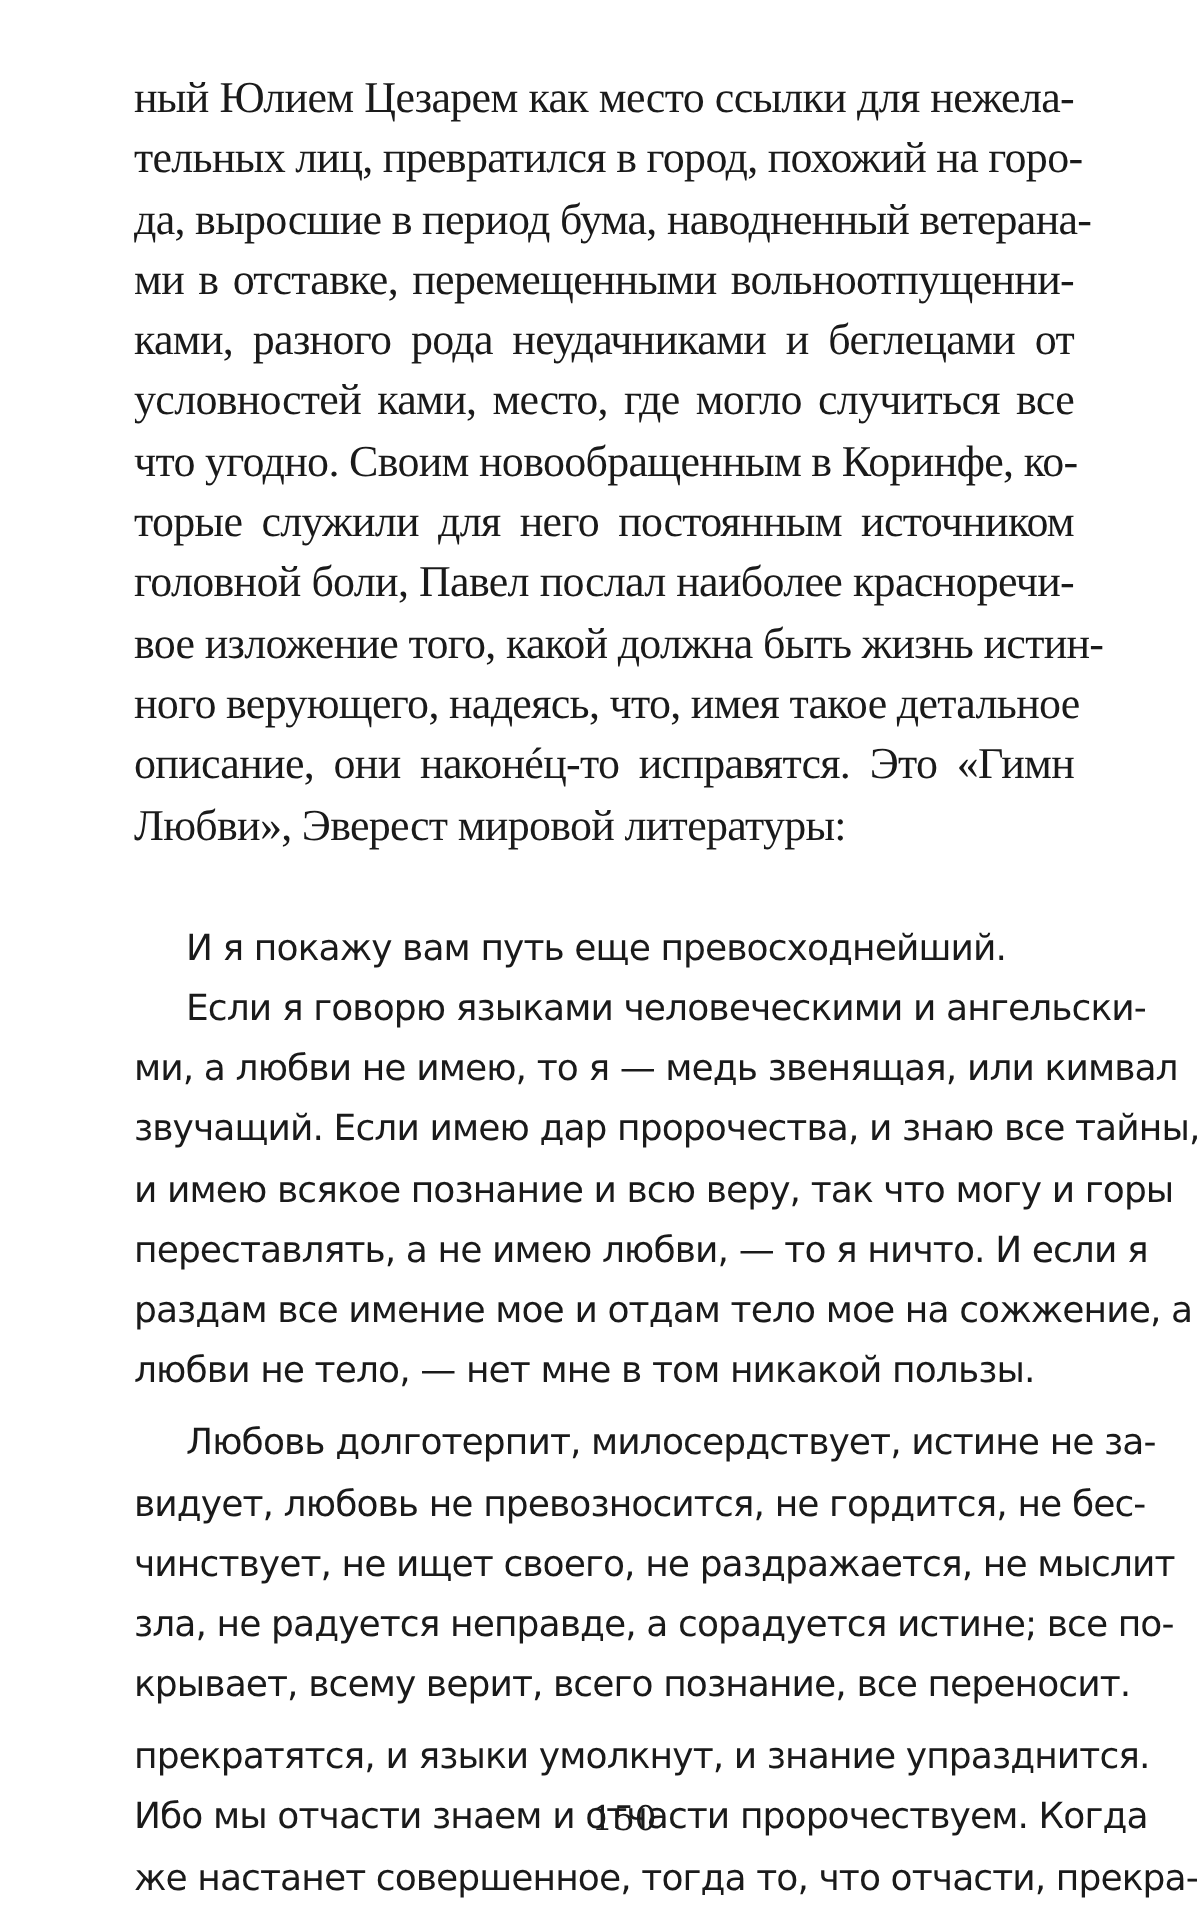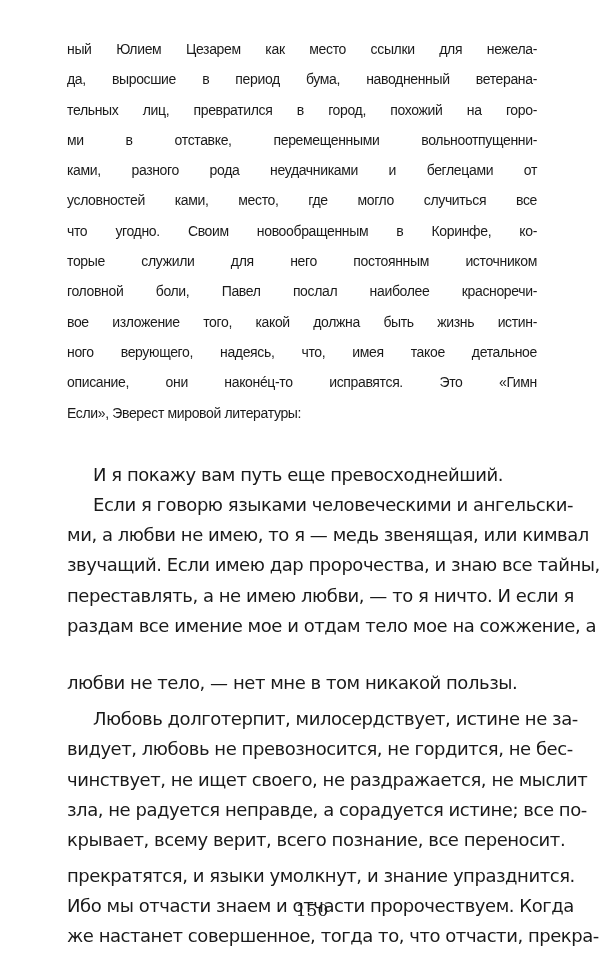--- a/index.html
+++ b/index.html
@@ -14,22 +14,22 @@
       overflow: hidden;
       color: #1a1a1a;
     }
     .page {
       position: absolute;
       left: 67px;
       top: 34px;
       width: 470px;
     }
     .prose .line {
-      font-family: Liberation Sans, sans-serif;
-      font-size: 14px;
+      font-family: Liberation Serif, serif;
+      font-size: 22px;
       line-height: 30.3px;
       height: 30.3px;
       white-space: nowrap;
       text-align: justify;
       text-align-last: justify;
       letter-spacing: -0.35px;
     }
     .prose .line.last {
       text-align-last: left;
     }
@@ -45,21 +45,20 @@
       text-align: justify;
       text-align-last: justify;
       letter-spacing: -0.45px;
       font-weight: 500;
     }
     .quote .line.indent {
       padding-left: 26px;
     }
     .quote .line.last {
       text-align-last: left;
-      margin-top: 27px;
     }
     .quote .para-gap {
       height: 6px;
     }
     .page-number {
       position: absolute;
       left: 12px;
       width: 600px;
       top: 900px;
       text-align: center;
@@ -67,42 +66,43 @@
       font-size: 17px;
       color: #1a1a1a;
     }
   </style>
 </head>
 <body>
 
 <div class="page">
   <div class="prose">
     <div class="line">ный Юлием Цезарем как место ссылки для нежела-</div>
+    <div class="line">тельных лиц, превратился в город, похожий на горо-</div>
     <div class="line">да, выросшие в период бума, наводненный ветерана-</div>
-    <div class="line">тельных лиц, превратился в город, похожий на горо-</div>
     <div class="line">ми в отставке, перемещенными вольноотпущенни-</div>
     <div class="line">ками, разного рода неудачниками и беглецами от</div>
     <div class="line">условностей ками, место, где могло случиться все</div>
     <div class="line">что угодно. Своим новообращенным в Коринфе, ко-</div>
     <div class="line">торые служили для него постоянным источником</div>
     <div class="line">головной боли, Павел послал наиболее красноречи-</div>
     <div class="line">вое изложение того, какой должна быть жизнь истин-</div>
     <div class="line">ного верующего, надеясь, что, имея такое детальное</div>
     <div class="line">описание, они наконéц-то исправятся. Это «Гимн</div>
-    <div class="line last">Если», Эверест мировой литературы:</div>
+    <div class="line last">Любви», Эверест мировой литературы:</div>
   </div>
 
   <div class="quote">
     <div class="paragraph">
       <div class="line indent last">И я покажу вам путь еще превосходнейший.</div>
     </div>
     <div class="paragraph">
       <div class="line indent">Если я говорю языками человеческими и ангельски-</div>
       <div class="line">ми, а любви не имею, то я — медь звенящая, или кимвал</div>
       <div class="line">звучащий. Если имею дар пророчества, и знаю все тайны,</div>
+      <div class="line">и имею всякое познание и всю веру, так что могу и горы</div>
       <div class="line">переставлять, а не имею любви, — то я ничто. И если я</div>
       <div class="line">раздам все имение мое и отдам тело мое на сожжение, а</div>
       <div class="line last">любви не тело, — нет мне в том никакой пользы.</div>
     </div>
     <div class="para-gap"></div>
     <div class="paragraph">
       <div class="line indent">Любовь долготерпит, милосердствует, истине не за-</div>
       <div class="line">видует, любовь не превозносится, не гордится, не бес-</div>
       <div class="line">чинствует, не ищет своего, не раздражается, не мыслит</div>
       <div class="line">зла, не радуется неправде, а сорадуется истине; все по-</div>

